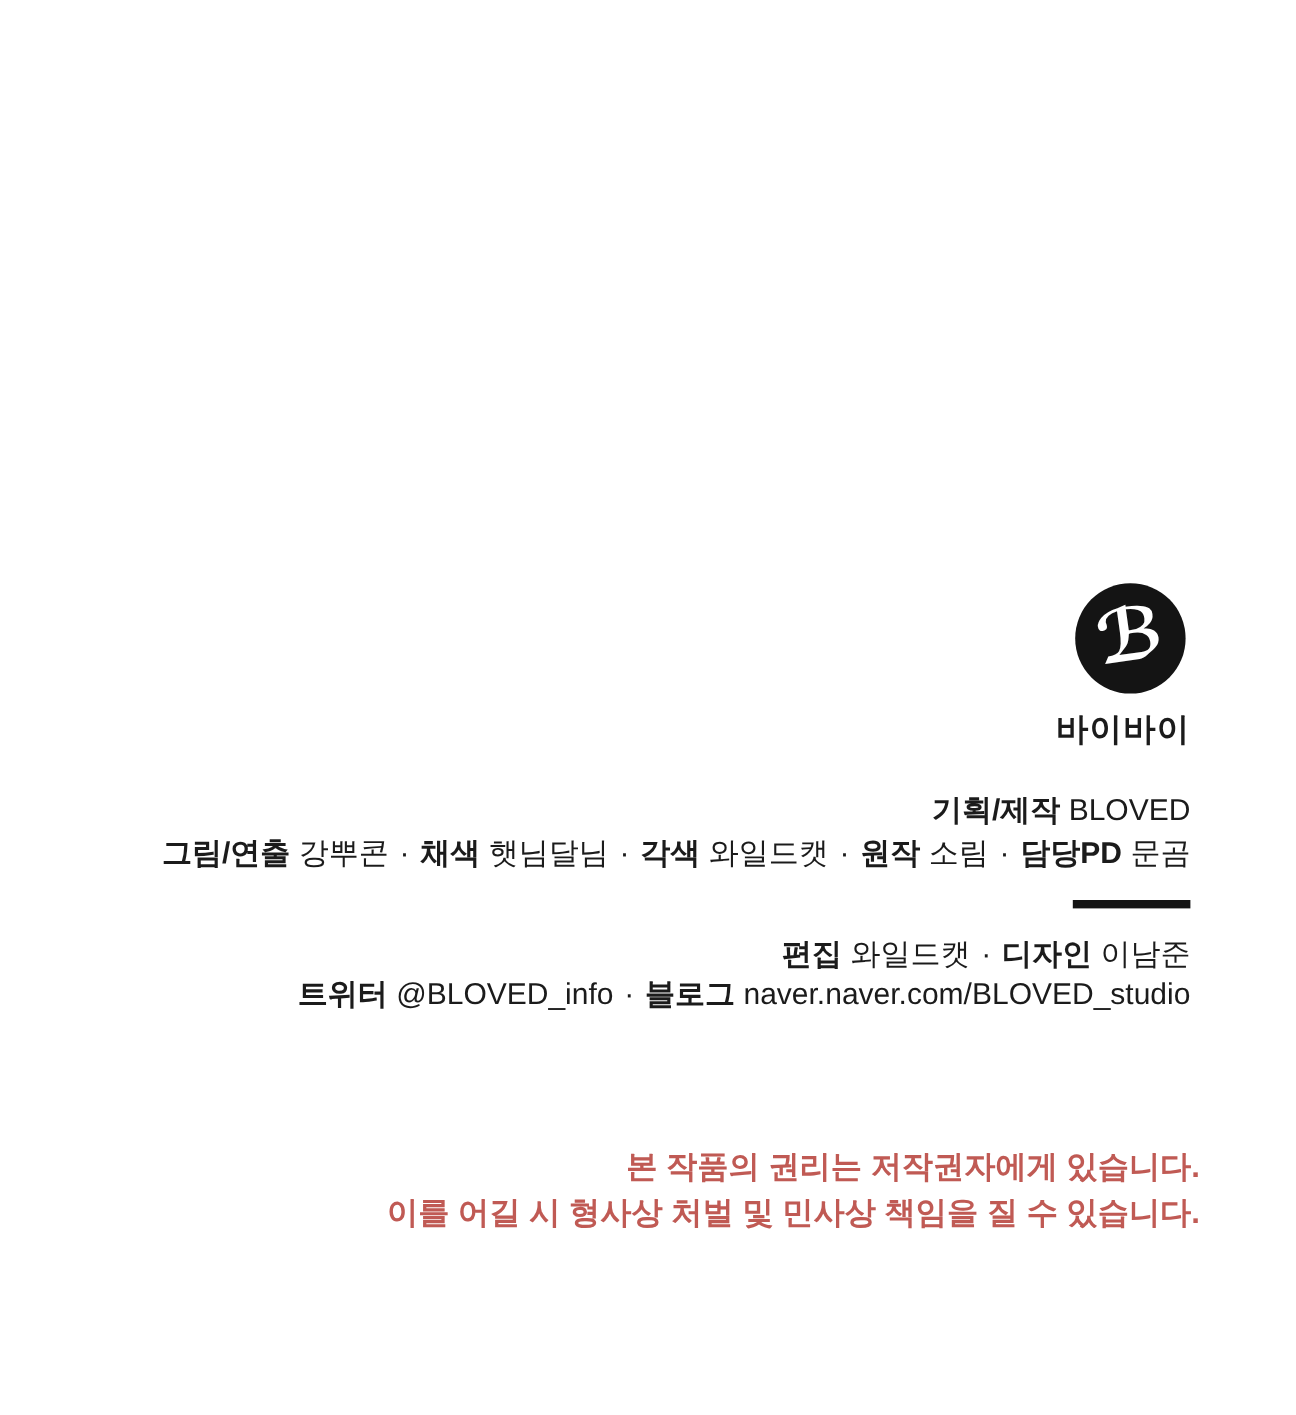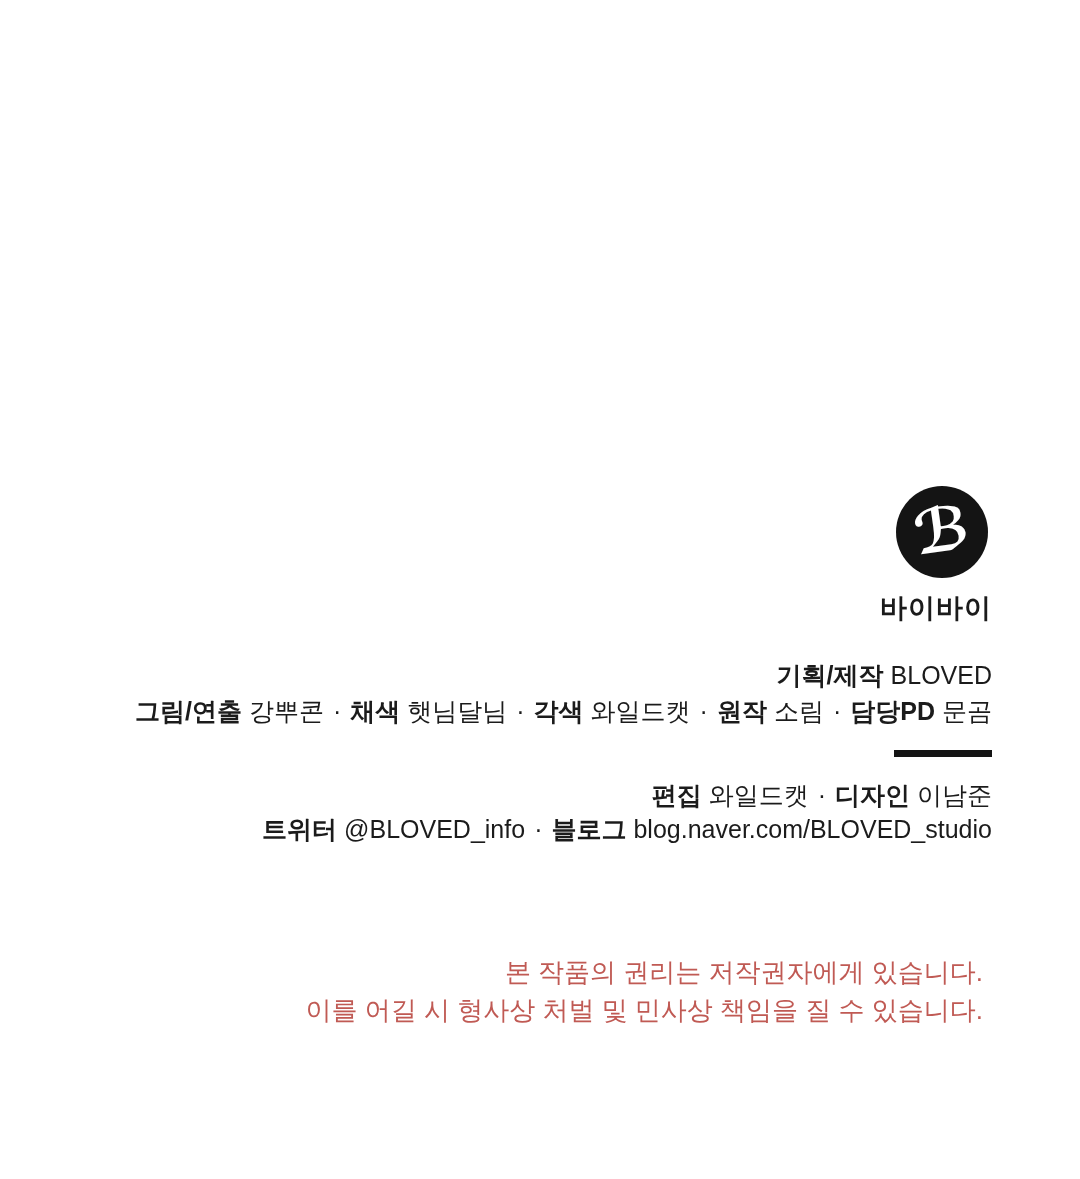--- a/index.html
+++ b/index.html
@@ -56,26 +56,27 @@
   .divider {
     position: absolute;
     right: 88px;
     top: 750px;
     width: 98px;
     height: 7px;
     background: #141414;
   }
   .copyright {
     position: absolute;
-    right: 97px;
+    right: 80px;
     top: 953px;
     font-size: 26px;
     line-height: 38px;
     text-align: right;
     white-space: nowrap;
+    font-weight: bold;
   }
 </style>
 </head>
 <body>
 
 <div class="page" style="background: rgb(255, 255, 255);">
 
   <div class="logo" style="background: rgb(20, 20, 20);">
     <span class="logo-glyph" style="color: rgb(255, 255, 255);">ℬ</span>
   </div>
@@ -90,21 +91,21 @@
     <span class="lbl">그림/연출</span><span class="val">강뿌콘</span><span class="sep">·</span><span class="lbl">채색</span><span class="val">햇님달님</span><span class="sep">·</span><span class="lbl">각색</span><span class="val">와일드캣</span><span class="sep">·</span><span class="lbl">원작</span><span class="val">소림</span><span class="sep">·</span><span class="lbl">담당PD</span><span class="val">문곰</span>
   </div>
 
   <div class="divider"></div>
 
   <div class="credit c-edit">
     <span class="lbl">편집</span><span class="val">와일드캣</span><span class="sep">·</span><span class="lbl">디자인</span><span class="val">이남준</span>
   </div>
 
   <div class="credit c-contact">
-    <span class="lbl">트위터</span><span class="val">@BLOVED_info</span><span class="sep">·</span><span class="lbl">블로그</span><span class="val">blog.naver.com/BLOVED_studio</span>
+    <span class="lbl">트위터</span><span class="val">@BLOVED_info</span><span class="sep">·</span><span class="lbl">블로그</span><span class="val">naver.naver.com/BLOVED_studio</span>
   </div>
 
   <div class="copyright" style="color: rgb(192, 90, 84);">
     <div>본 작품의 권리는 저작권자에게 있습니다.</div>
     <div>이를 어길 시 형사상 처벌 및 민사상 책임을 질 수 있습니다.</div>
   </div>
 
 </div>
 
 </body></html>

